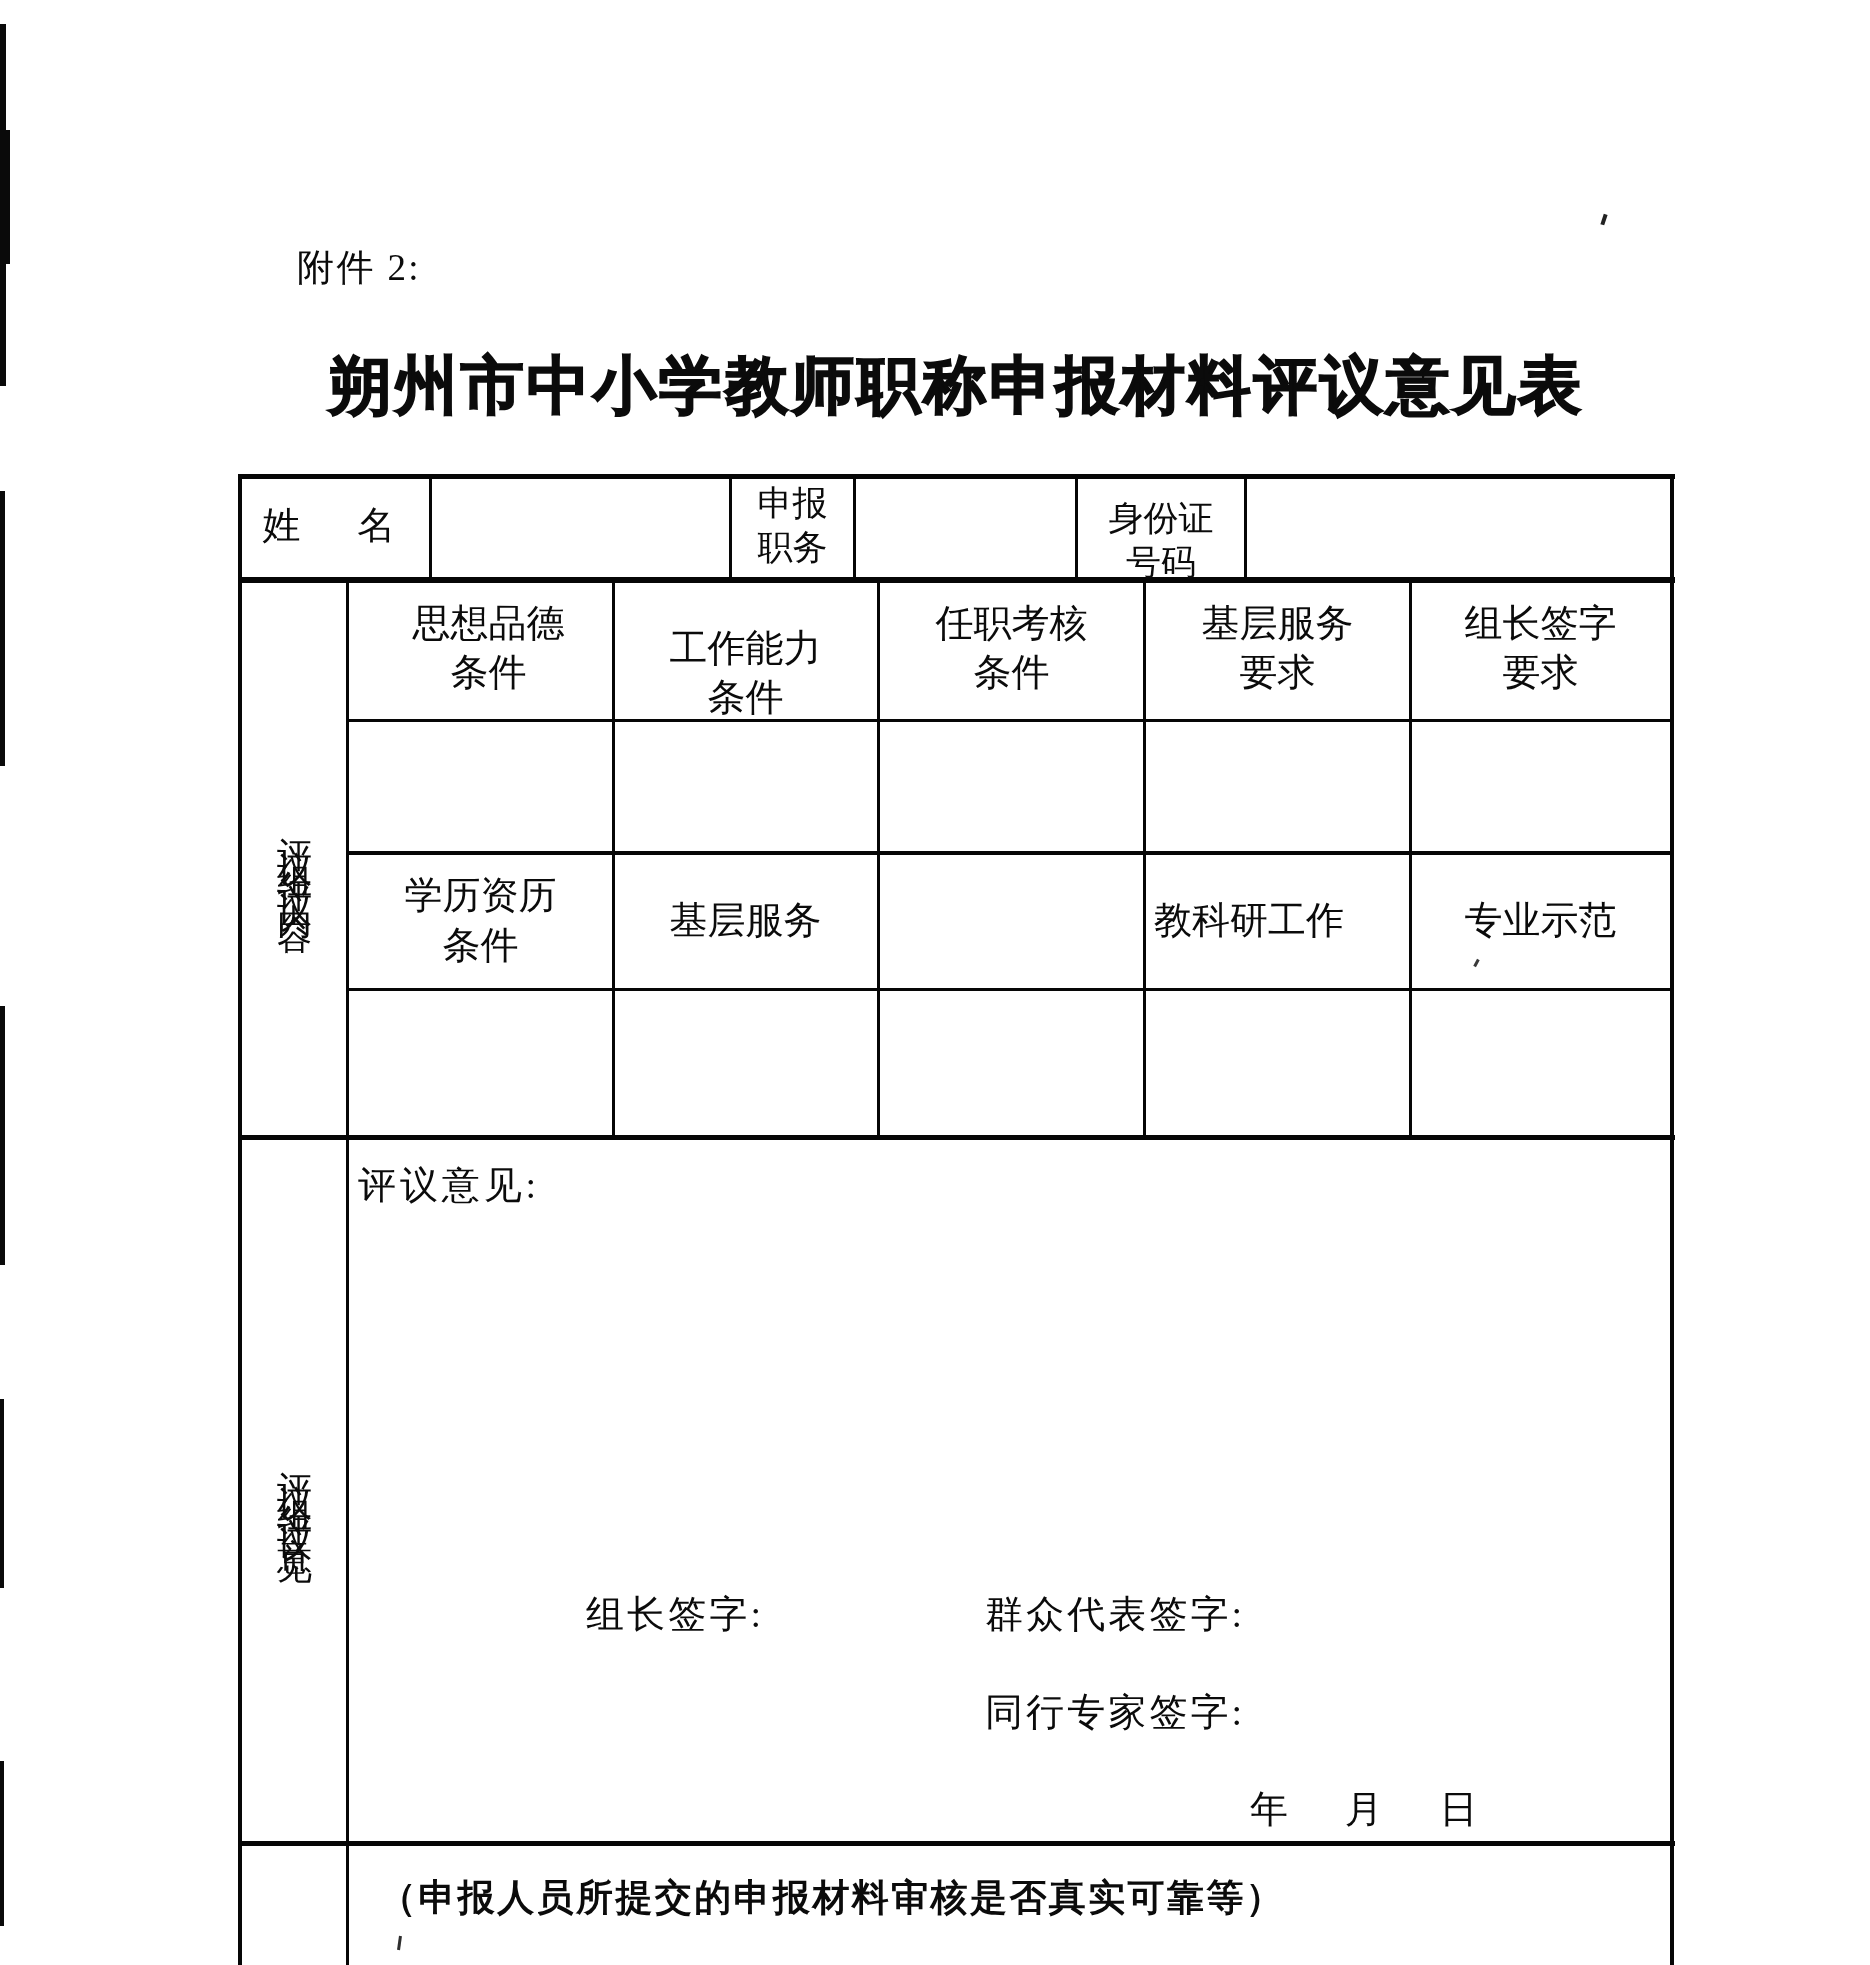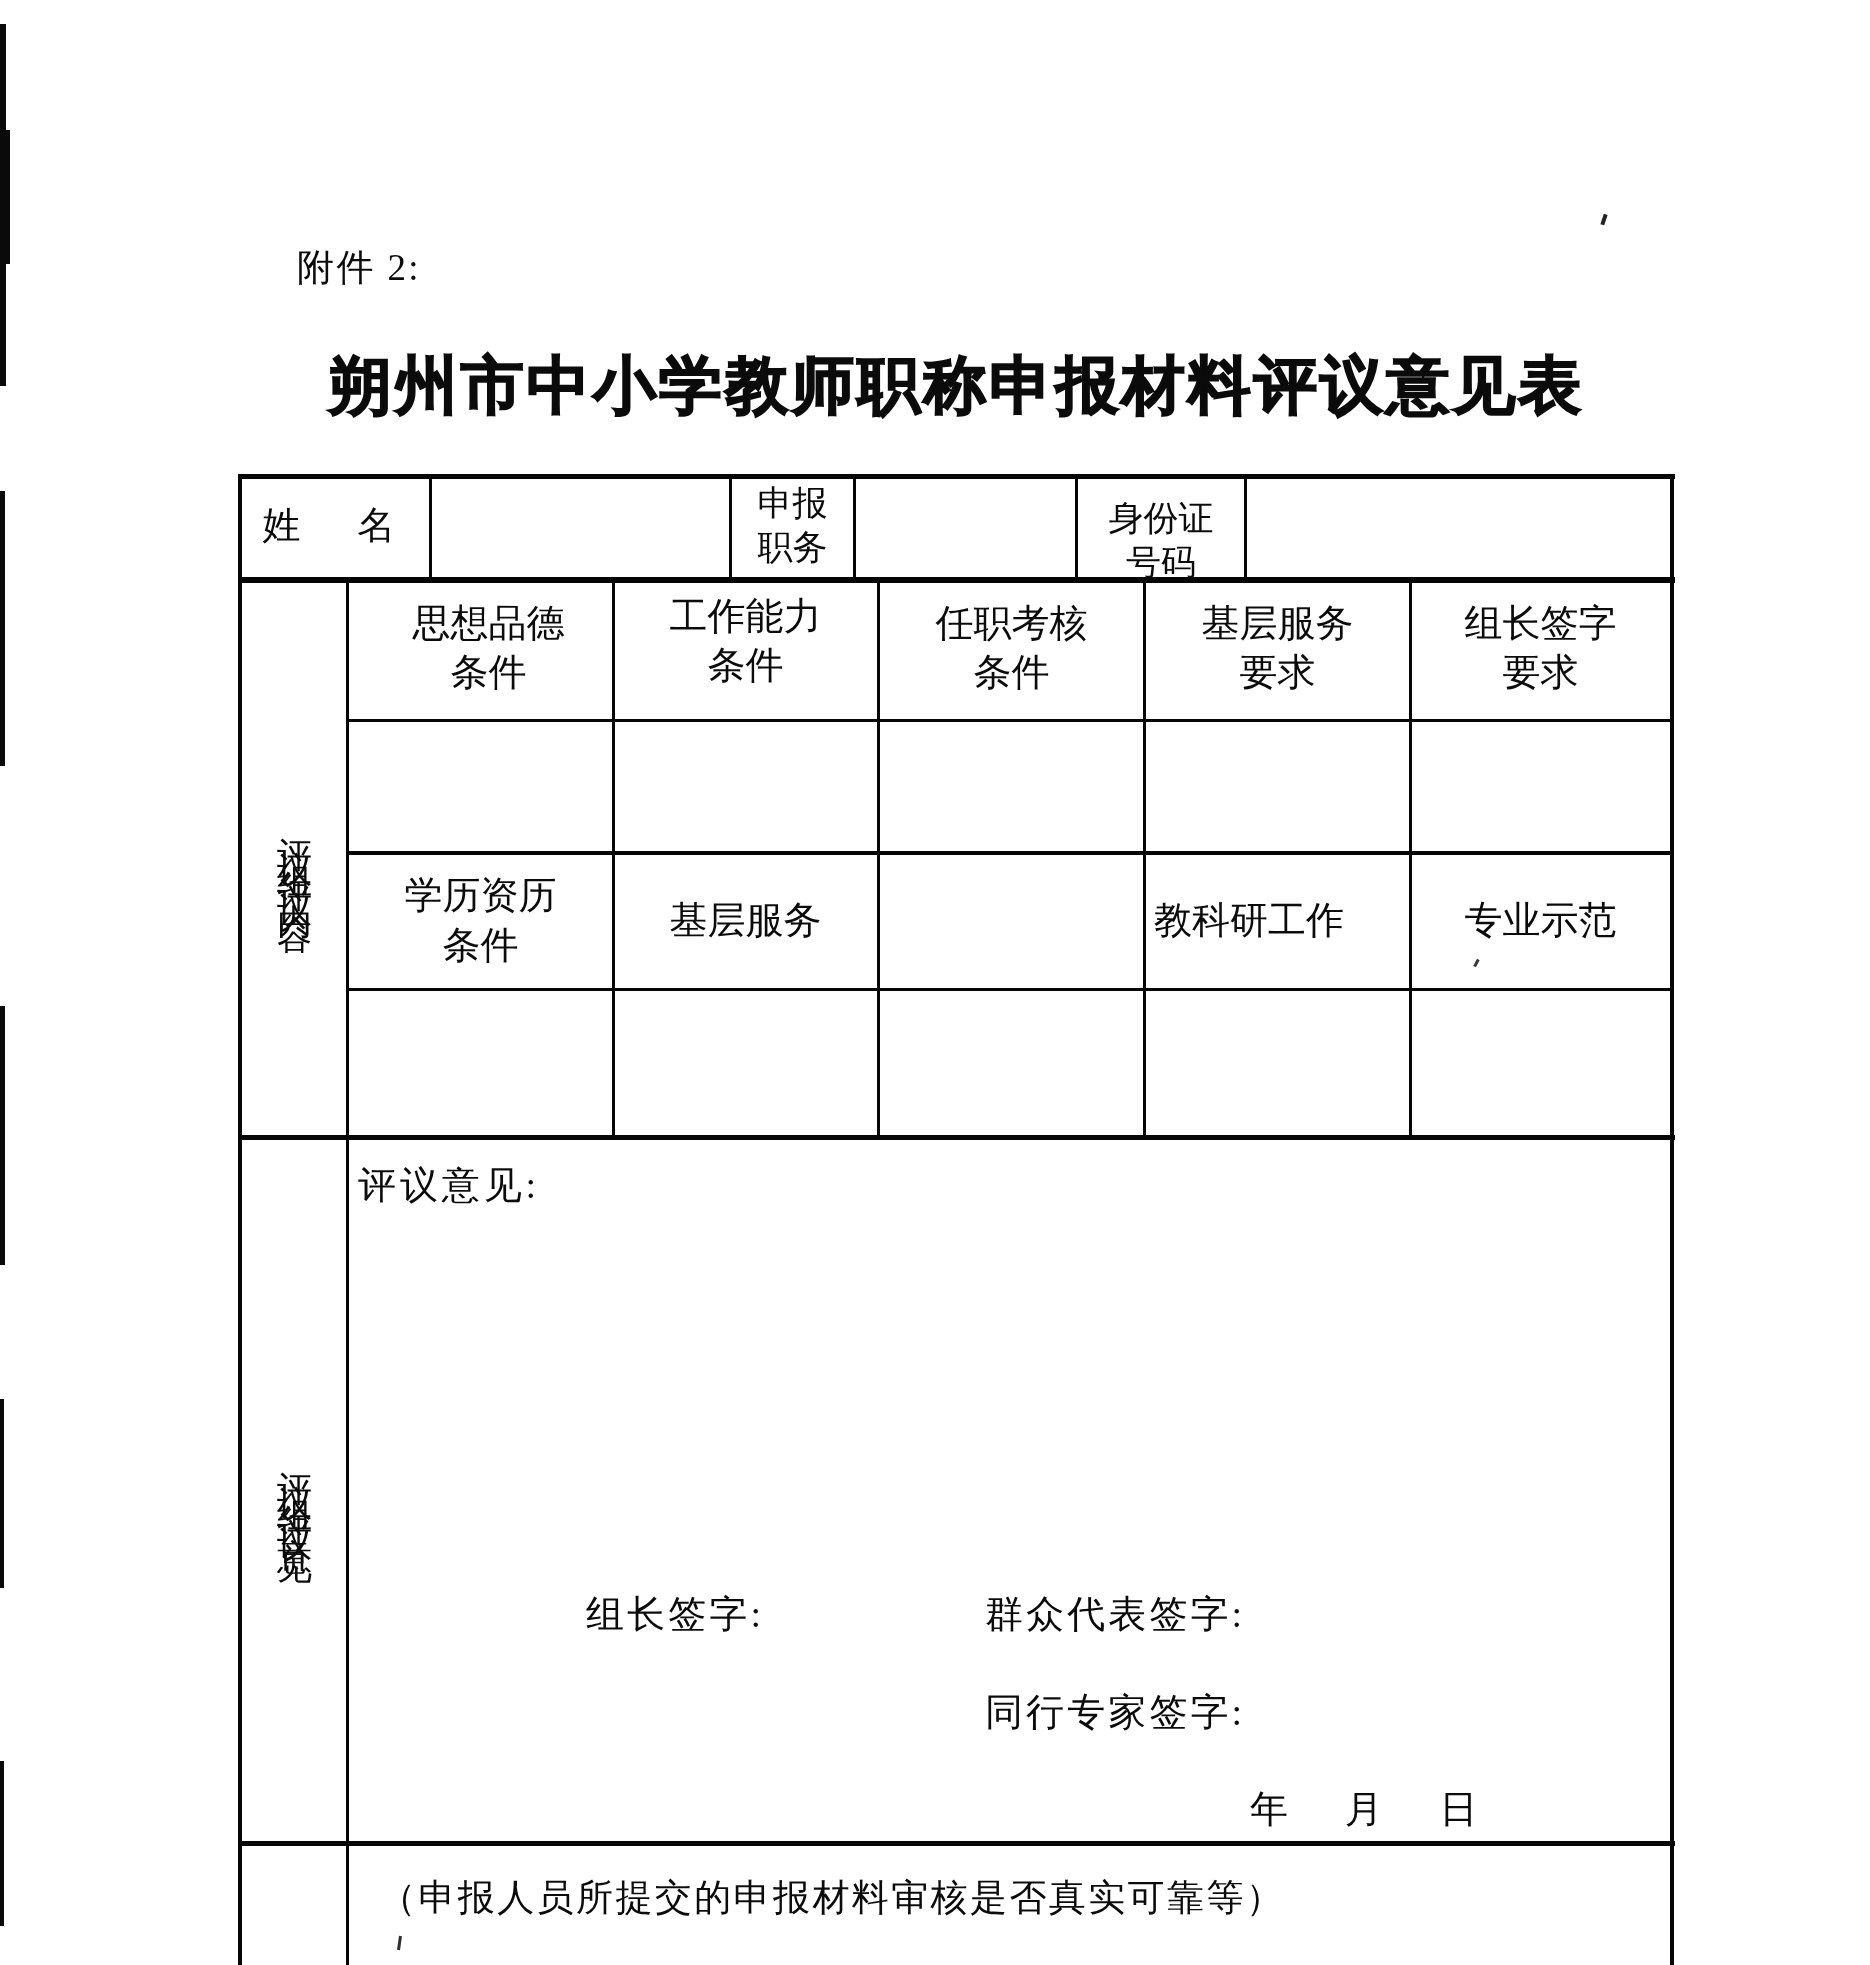--- a/index.html
+++ b/index.html
@@ -86,21 +86,21 @@
   <div class="cell" style="left:1078px;top:474px;width:166px;height:134px;font-size:35px;line-height:1.25;">身份证
 号码</div>
   <div class="cell" style="left:1247px;top:474px;width:424px;height:103px;font-size:38px;"></div>
 
   <div class="vwrap" style="left:242px;top:577px;width:104px;height:558px;">
     <span class="vtxt">评议组评议内容</span>
   </div>
 
   <div class="cell" style="left:349px;top:577px;width:279px;height:142px;font-size:38px;">思想品德
 条件</div>
-  <div class="cell" style="left:614px;top:570px;width:263px;height:142px;font-size:38px;">工作能力
+  <div class="cell" style="left:614px;top:602px;width:263px;height:142px;font-size:38px;">工作能力
 条件</div>
   <div class="cell" style="left:880px;top:577px;width:263px;height:142px;font-size:38px;">任职考核
 条件</div>
   <div class="cell" style="left:1146px;top:577px;width:263px;height:142px;font-size:38px;">基层服务
 要求</div>
   <div class="cell" style="left:1411px;top:577px;width:259px;height:142px;font-size:38px;">组长签字
 要求</div>
 
   <div class="cell" style="left:349px;top:722px;width:263px;height:129px;font-size:35px;"></div>
   <div class="cell" style="left:614px;top:722px;width:263px;height:129px;font-size:35px;"></div>
@@ -125,16 +125,16 @@
   </div>
   <div class="txt" style="left:358px;top:1163px;font-size:38px;letter-spacing:3.9px;">评议意见:</div>
   <div class="txt" style="left:586px;top:1592px;font-size:38px;letter-spacing:3.1px;">组长签字:</div>
   <div class="txt" style="left:985px;top:1592px;font-size:38px;letter-spacing:3.1px;">群众代表签字:</div>
   <div class="txt" style="left:985px;top:1690px;font-size:38px;letter-spacing:3.1px;">同行专家签字:</div>
   <div class="txt" style="left:1250px;top:1787px;font-size:38px;letter-spacing:9.4px;">年　月　日</div>
 
   <div class="vwrap" style="left:242px;top:1845px;width:104px;height:396px;">
     
   </div>
-  <div class="txt" style="left:379px;top:1876px;font-size:37px;letter-spacing:2.4px;">（申报人员所提交的申报材料审核是否真实可靠等）</div>
+  <div class="txt" style="left:379px;top:1876px;font-size:37px;letter-spacing:2.4px;font-weight:bold;">（申报人员所提交的申报材料审核是否真实可靠等）</div>
 
 </div>
 
 
 </body></html>

